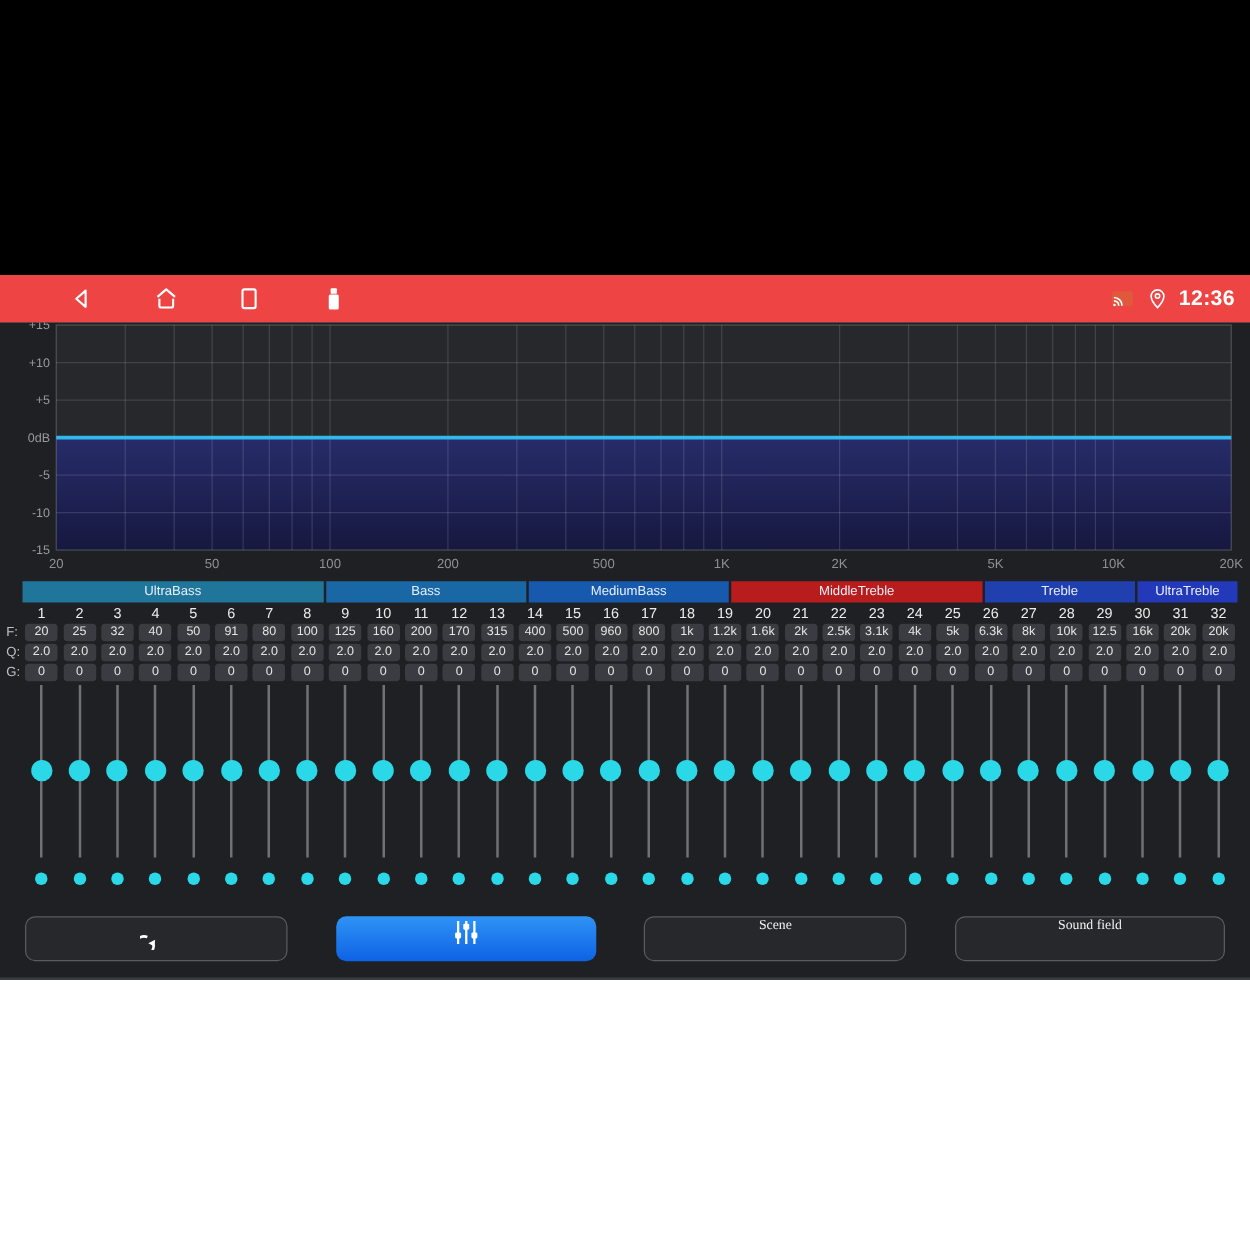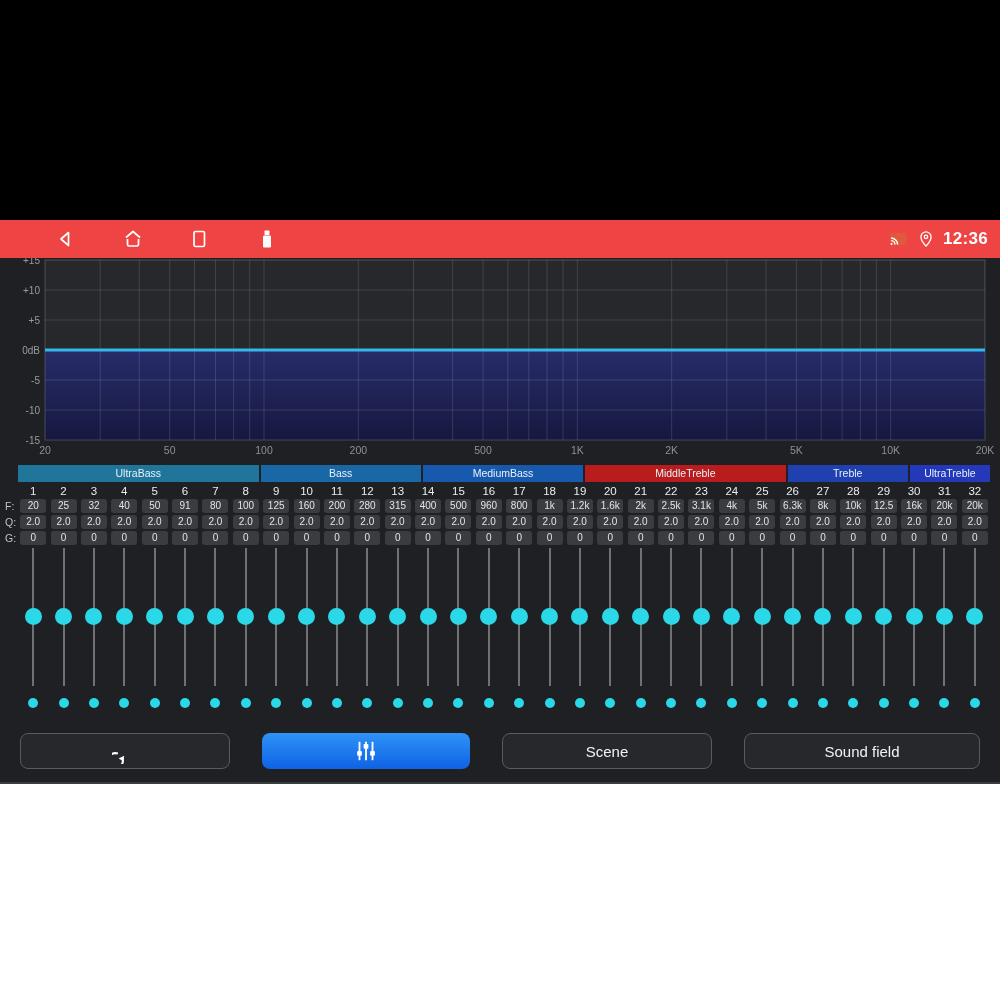--- a/index.html
+++ b/index.html
@@ -30,23 +30,23 @@
   .rowlabel{position:absolute;left:5px;width:14px;height:14px;color:#c0c2c5;font-size:10.5px;line-height:14px}
   .rl-f{top:241px}.rl-q{top:257px}.rl-g{top:273px}
 
   .sliders{top:290px;height:138px}
   .track{position:absolute;left:calc(50% - 1px);top:0;width:2px;height:138px;background:#6f7174}
   .knob{position:absolute;left:calc(50% - 8.5px);top:60px;width:17px;height:17px;border-radius:50%}
   .dots{top:438px;height:14px}
   .dot{width:10px;height:10px;border-radius:50%}
 
   .buttons{position:absolute;top:475px;left:0;width:1000px;height:36px;display:flex;justify-content:space-between;padding:0 20px;box-sizing:border-box}
-  .btn{height:36px;border-radius:8px;background:#26282c;border:1px solid #595b60;color:#f2f2f2;font-size:15px;display:flex;align-items:center;justify-content:center;box-sizing:border-box;padding:0;cursor:pointer;font-family:Liberation Sans, sans-serif}
+  .btn{height:36px;border-radius:8px;background:#26282c;border:1px solid #595b60;color:#f2f2f2;font-size:11px;display:flex;justify-content:center;box-sizing:border-box;padding:0;cursor:pointer;font-family:Liberation Serif, serif}
   .btn-blue{background:linear-gradient(180deg,#2f93f6,#0e62e4);border:none}
-  .w1{width:210px}.w2{width:208px}.w3{width:210px}.w4{width:236px}
+  .w1{width:210px}.w2{width:208px}.w3{width:210px}.w4{width:216px}
 </style>
 </head>
 <body>
 
 <div class="top-black"></div>
 
 <div class="status-bar">
   <svg class="nav-ico" style="left:54px" viewBox="0 0 24 24">
     <path d="M14.5 5.5 L7 12 L14.5 18.5 Z" fill="none" stroke="#fff" stroke-width="1.7" stroke-linejoin="round"></path>
   </svg>
@@ -214,21 +214,21 @@
       <div class="cell">
         <div class="vbox">125</div>
       </div>
       <div class="cell">
         <div class="vbox">160</div>
       </div>
       <div class="cell">
         <div class="vbox">200</div>
       </div>
       <div class="cell">
-        <div class="vbox">280</div>
+        <div class="vbox">170</div>
       </div>
       <div class="cell">
         <div class="vbox">315</div>
       </div>
       <div class="cell">
         <div class="vbox">400</div>
       </div>
       <div class="cell">
         <div class="vbox">500</div>
       </div>

